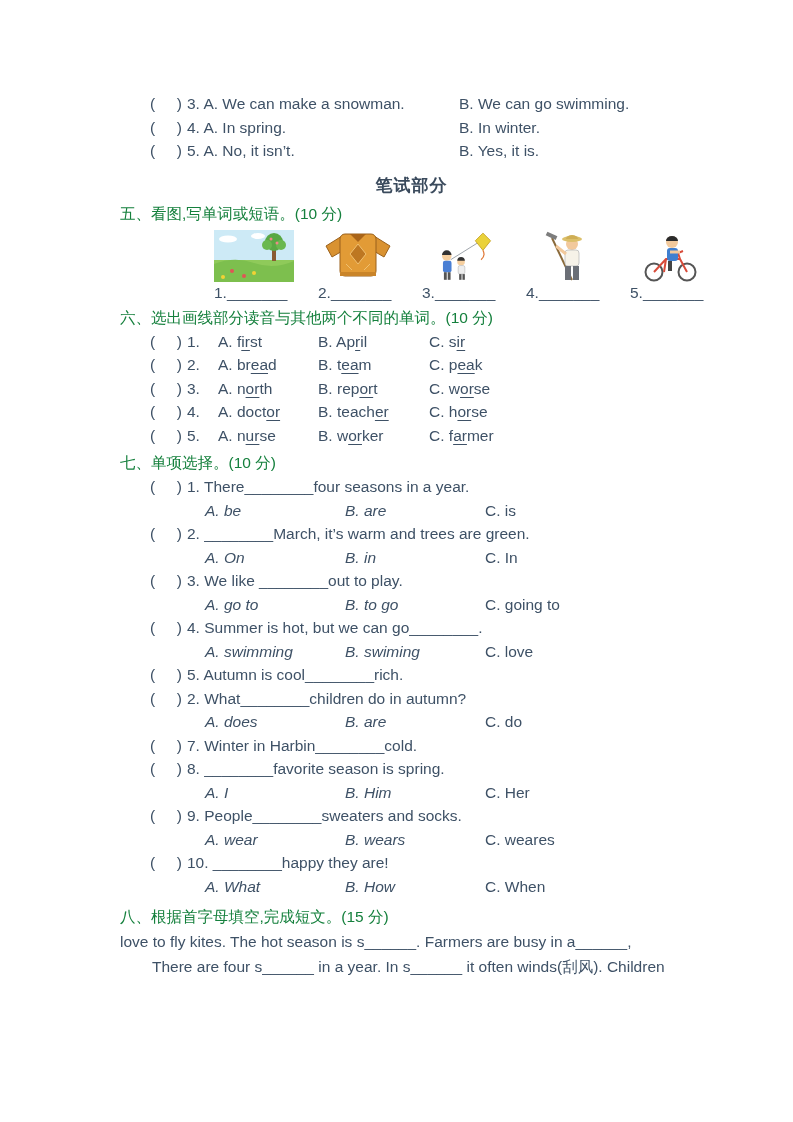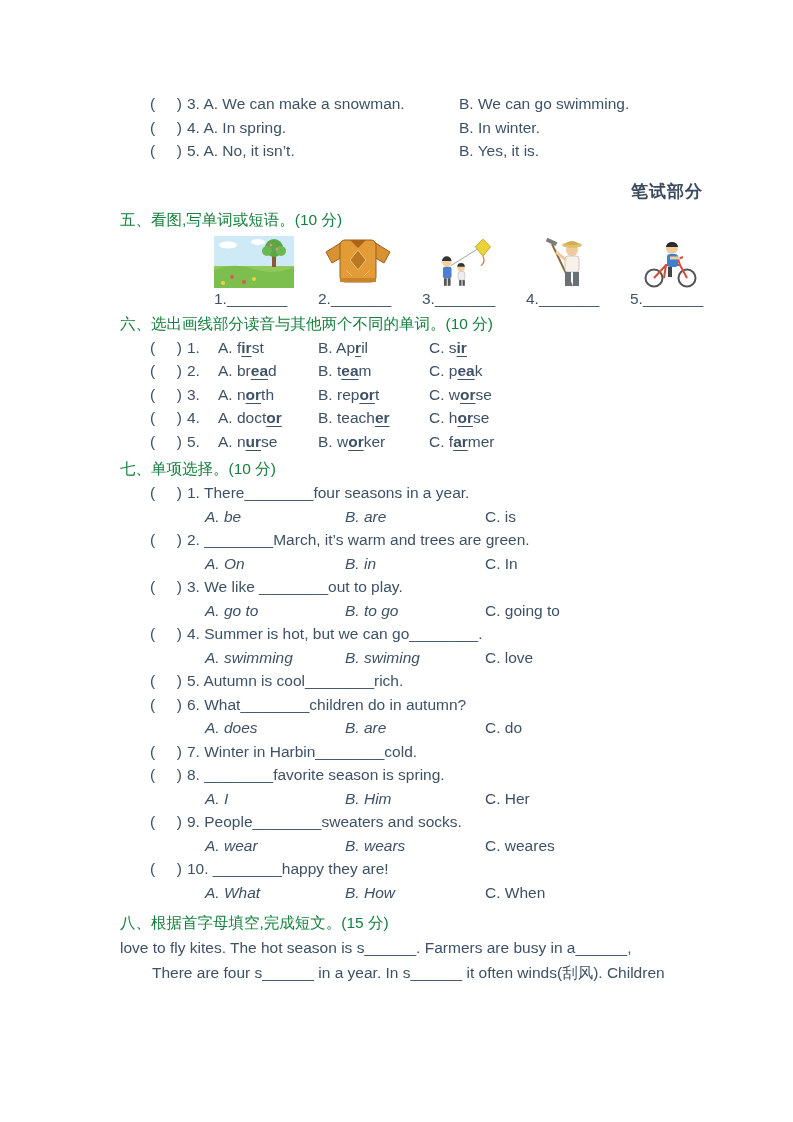--- a/index.html
+++ b/index.html
@@ -8,33 +8,33 @@
     width:793px; height:1122px; background:#ffffff; overflow:hidden;
     font-family:"Liberation Sans","DejaVu Sans",sans-serif;
     font-size:15.5px; color:#3e5166;
   }
   .page { padding:92px 90px 0 120px; }
   .row { line-height:23.5px; white-space:nowrap; }
   .paren { display:inline-block; min-width:37px; white-space:pre; }
   .l-row, .six-row, .q-row { margin-left:30px; }
   .l-a { display:inline-block; width:272px; }
   .center-title {
-    text-align:right; font-weight:700; font-size:17px; color:#3a4a5c;
-    line-height:26px; margin-top:16px; letter-spacing:1px;
+    text-align:center; font-weight:700; font-size:17px; color:#3a4a5c;
+    line-height:26px; margin-top:10px; letter-spacing:1px;
   }
   .sec-title { color:#15803d; line-height:24px; margin-top:3px; white-space:nowrap; }
   .pics { display:flex; margin:4px 0 0 74px; gap:24px; }
   .pic-col { width:80px; flex:0 0 auto;padding-left:20px; }
   .pic { width:80px; height:52px; }
   .pic svg { display:block; width:100%; height:100%; }
   .pic-num { line-height:21px; white-space:nowrap; }
   .qnum { display:inline-block; width:31px; }
   .opt6A { display:inline-block; width:100px; }
   .opt6B { display:inline-block; width:111px; }
-  .ul { text-decoration:underline; text-underline-offset:3px;font-weight:bold; }
+  .ul { text-decoration:underline; text-underline-offset:3px; }
   .ans-row { margin-left:85px; }
   .ansA, .ansB { display:inline-block; width:140px;font-style:italic; }
   .para { margin-top:1px; }
   .p-line { line-height:24.5px; white-space:nowrap; }
   .pl1 { padding-left:32px; }
   .sec7 .sec-title { margin-top:4px; }
   .sec8 .sec-title { margin-top:7px; }
 </style>
 </head>
 <body>
@@ -188,21 +188,21 @@
     <div class="row ans-row"><span class="ansA">A. On</span><span class="ansB">B. in</span><span>C. In</span></div>
 
     <div class="row q-row"><span class="paren">(     )</span><span>3. We like ________out to play.</span></div>
     <div class="row ans-row"><span class="ansA">A. go to</span><span class="ansB">B. to go</span><span>C. going to</span></div>
 
     <div class="row q-row"><span class="paren">(     )</span><span>4. Summer is hot, but we can go________.</span></div>
     <div class="row ans-row"><span class="ansA">A. swimming</span><span class="ansB">B. swiming</span><span>C. love</span></div>
 
     <div class="row q-row"><span class="paren">(     )</span><span>5. Autumn is cool________rich.</span></div>
 
-    <div class="row q-row"><span class="paren">(     )</span><span>6. What________children do in autumn?</span></div>
+    <div class="row q-row"><span class="paren">(     )</span><span>2. What________children do in autumn?</span></div>
     <div class="row ans-row"><span class="ansA">A. does</span><span class="ansB">B. are</span><span>C. do</span></div>
 
     <div class="row q-row"><span class="paren">(     )</span><span>7. Winter in Harbin________cold.</span></div>
 
     <div class="row q-row"><span class="paren">(     )</span><span>8. ________favorite season is spring.</span></div>
     <div class="row ans-row"><span class="ansA">A. I</span><span class="ansB">B. Him</span><span>C. Her</span></div>
 
     <div class="row q-row"><span class="paren">(     )</span><span>9. People________sweaters and socks.</span></div>
     <div class="row ans-row"><span class="ansA">A. wear</span><span class="ansB">B. wears</span><span>C. weares</span></div>
 

